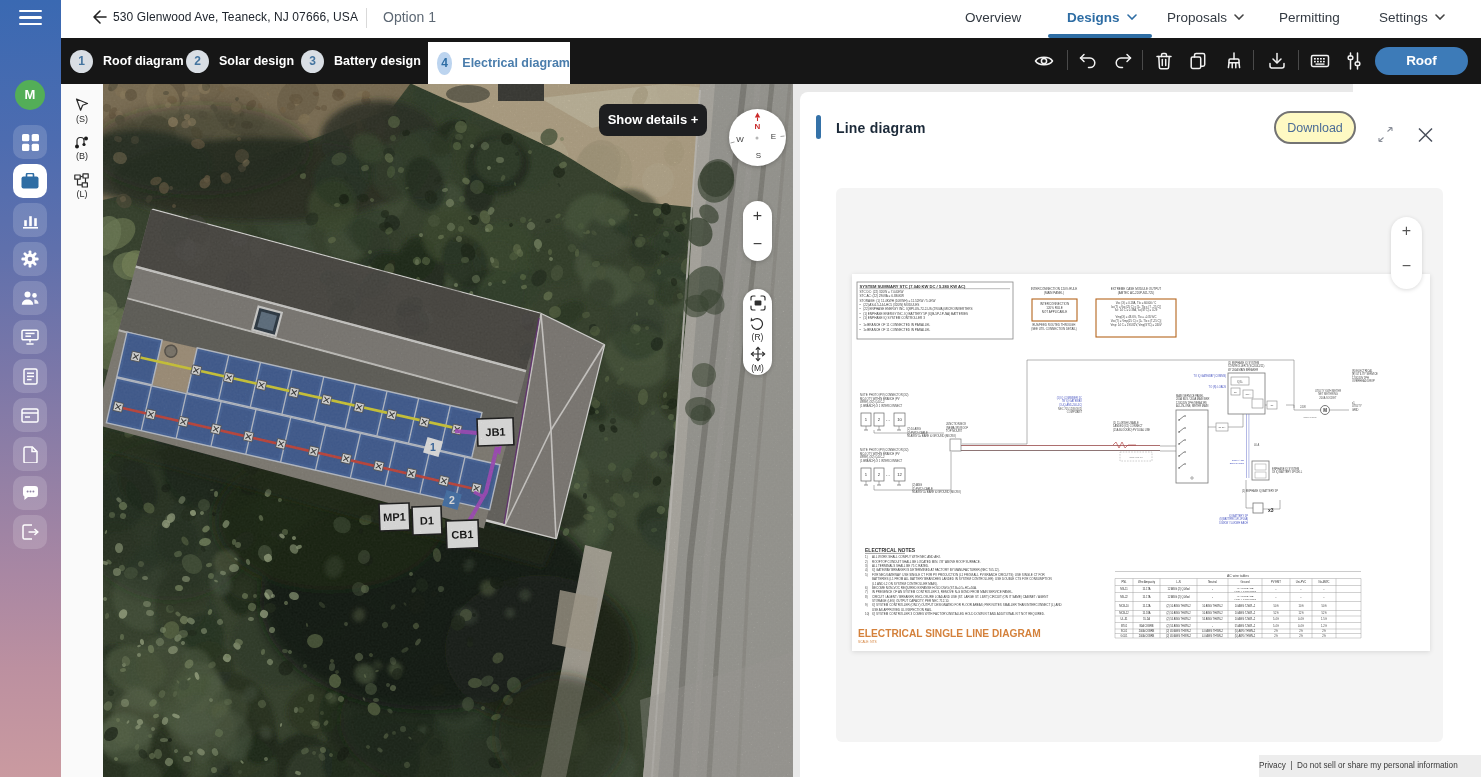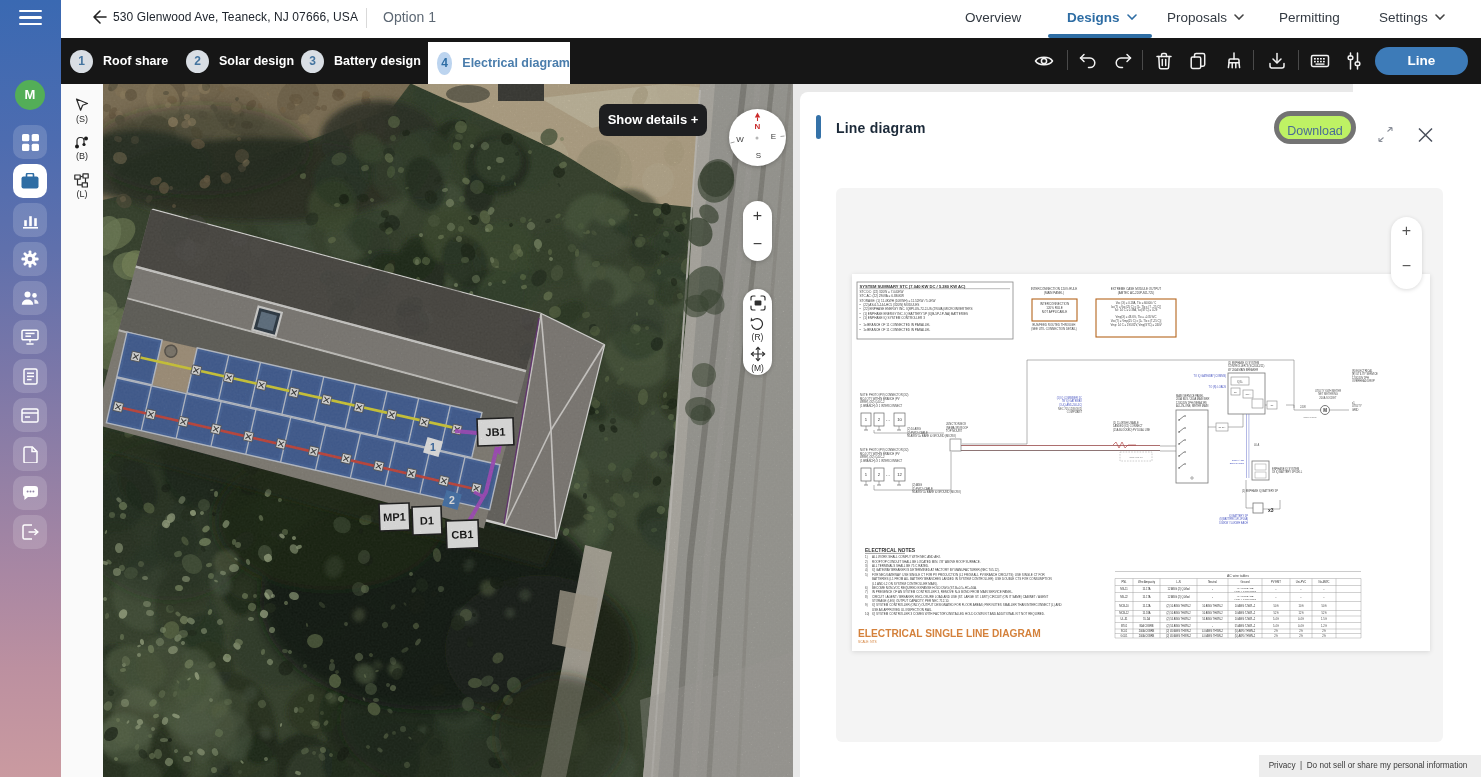--- a/index.html
+++ b/index.html
@@ -58,25 +58,25 @@
   box-shadow:0 1px 4px rgba(0,0,0,0.22); }
 .pm { position:absolute; width:29px; text-align:center; color:#3a3a3a; font-size:16px; font-weight:400; }
 .plab { position:absolute; width:29px; text-align:center; color:#2b2b2b; font-size:8.5px; }
 
 
 .rightpanel { position:absolute; left:793px; top:84px; width:560px; height:693px; background:#e9e9e9;text-decoration:underline; }
 .rcard { position:absolute; left:7px; top:8px; width:681px; height:685px; background:#fff; border-radius:8px 0 0 0; }
 .bluebar { position:absolute; left:23px; top:31px; width:4.5px; height:24px; border-radius:3px; background:#3572a8; }
 .ltitle { position:absolute; left:43px; top:36px; font-size:14px; font-weight:bold; color:#1c2a39; letter-spacing:0.2px; }
 .dlbtn { position:absolute; left:481px; top:27px; width:82px; height:33px; border-radius:17px;
-  border:5px solid #737373; color:#4a6b96; font-size:12.5px; text-align:center; line-height:31px; background:#bef264; }
+  border:2px solid #737373; color:#4a6b96; font-size:12.5px; text-align:center; line-height:31px; background:#fef9c3; }
 .grayarea { position:absolute; left:43px; top:104px; width:607px; height:554px; background:#f4f4f4; border-radius:6px; }
 .sheet { position:absolute; left:16px; top:86px; width:578px; height:377px; background:#fff; box-shadow:0 1px 5px rgba(0,0,0,0.12); }
 .zpill { position:absolute; left:555px; top:29px; width:31px; height:72px; border-radius:16px; background:#fff; box-shadow:0 1px 4px rgba(0,0,0,0.15); }
-.privacy { position:absolute; left:466px; top:671px; width:222px; height:22px; background:#ededed; font-size:8.2px; color:#3a3a3a; text-align:center; line-height:21px; padding-right:4px; box-sizing:border-box; }
+.privacy { position:absolute; left:466px; top:671px; width:222px; height:22px; background:#ededed; font-size:8.2px; color:#3a3a3a; text-align:left; line-height:21px; padding-right:4px; box-sizing:border-box; }
 </style>
 </head>
 <body>
 <div class="app">
 
   <svg class="abs" style="left:103px;top:84px" width="690" height="693" viewBox="103 84 690 693">
       <defs>
 <filter id="grain">
           <feTurbulence type="fractalNoise" baseFrequency="0.55" numOctaves="3" seed="4" result="n"></feTurbulence>
           <feColorMatrix in="n" type="matrix" values="0 0 0 0 0  0 0 0 0 0  0 0 0 0 0  0.9 0.9 0.9 0 0"></feColorMatrix>
@@ -1427,21 +1427,21 @@
     <div class="nav" style="left:1218px">Permitting</div>
     <div class="nav" style="left:1318px">Settings<svg class="caret" width="10" height="6" viewBox="0 0 10 6">
           <path d="M1 1 L5 5 L9 1" stroke="#444" stroke-width="1.6" fill="none" stroke-linecap="round"></path>
         </svg></div>
     <div class="navline"></div>
   </div>
 
   <div class="blackbar">
     <div class="step" style="left:9px">
         <div class="stepnum">1</div>
-        <div class="steplab">Roof share</div>
+        <div class="steplab">Roof diagram</div>
       </div>
     <div class="step" style="left:125px">
         <div class="stepnum">2</div>
         <div class="steplab">Solar design</div>
       </div>
     <div class="step" style="left:240px">
         <div class="stepnum">3</div>
         <div class="steplab">Battery design</div>
       </div>
     <div class="step4">
@@ -1516,21 +1516,21 @@
           </g>
         </svg></div>
 <div class="tbicon" style="left:1283px"><svg width="20" height="20" viewBox="0 0 20 20">
           <g stroke="#f2f2f2" stroke-width="1.5" fill="none" stroke-linecap="round" stroke-linejoin="round">
             <line x1="6.5" y1="2" x2="6.5" y2="18"></line>
             <line x1="13.5" y1="2" x2="13.5" y2="18"></line>
             <rect x="4.2" y="5" width="4.6" height="3.4" rx="1.2" fill="#161616"></rect>
             <rect x="11.2" y="11" width="4.6" height="3.4" rx="1.2" fill="#161616"></rect>
           </g>
         </svg></div>
-    <div class="savebtn">Line</div>
+    <div class="savebtn">Roof</div>
   </div>
 
   <div class="tools">
 <div class="abs" style="left:14px;top:14px"><svg width="14" height="14" viewBox="0 0 14 14">
           <g stroke="#2b2b2b" stroke-width="1.2" fill="none" stroke-linejoin="round">
             <path d="M1.5,1 L12.5,5.5 L7.6,7.2 L5.6,12.2 Z"></path>
           </g>
         </svg></div>
       <div class="abs" style="left:13px;top:51px"><svg width="15" height="14" viewBox="0 0 15 14">
           <g stroke="#2b2b2b" stroke-width="1.2" fill="none" stroke-linejoin="round">

